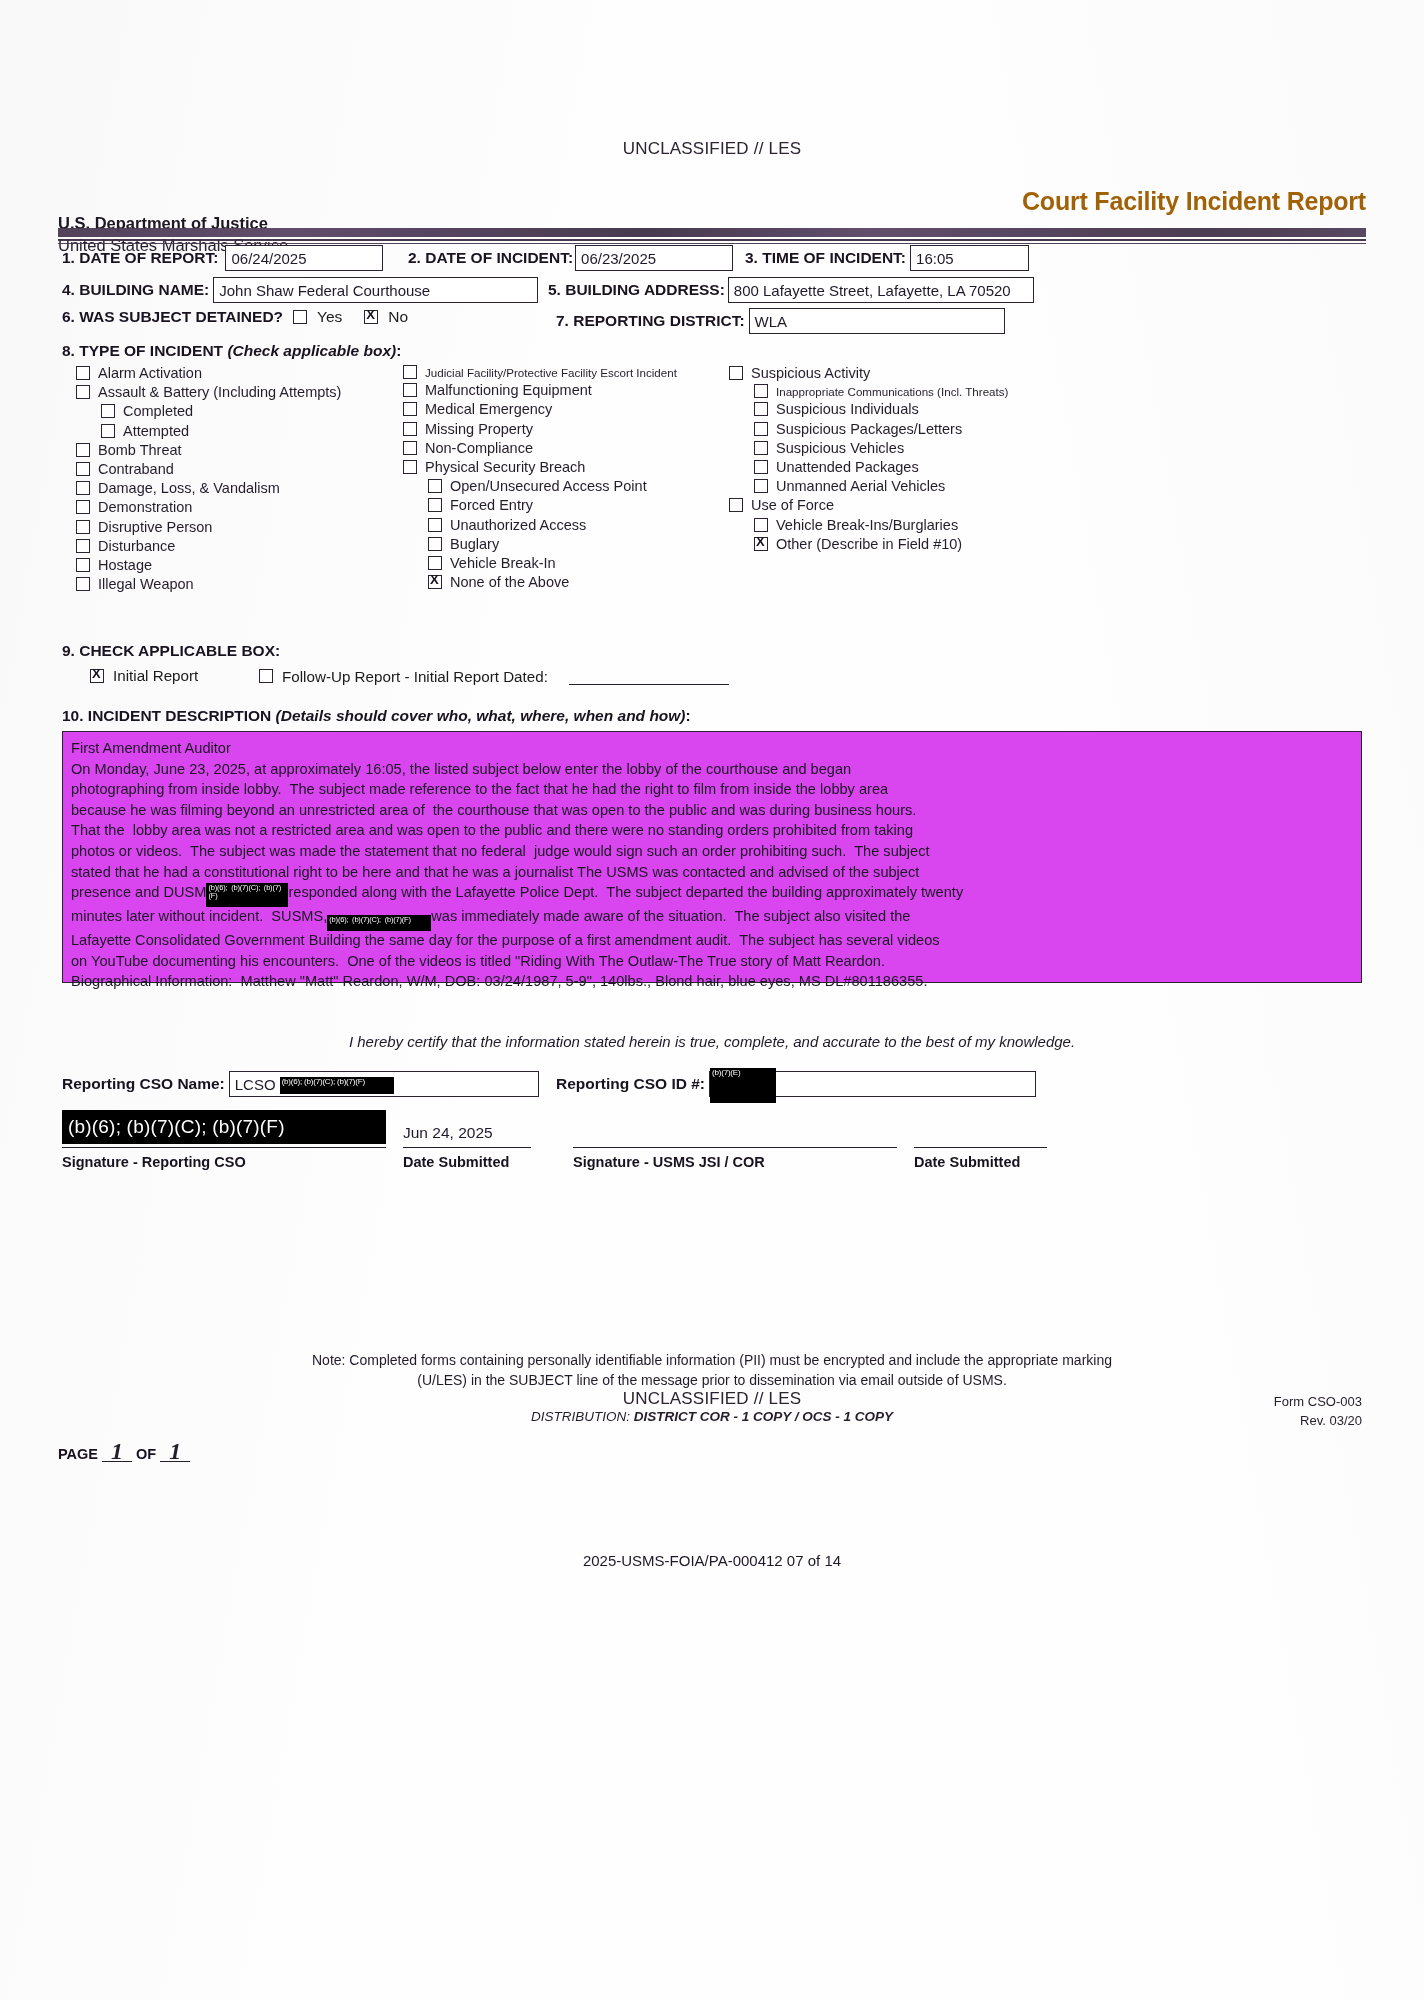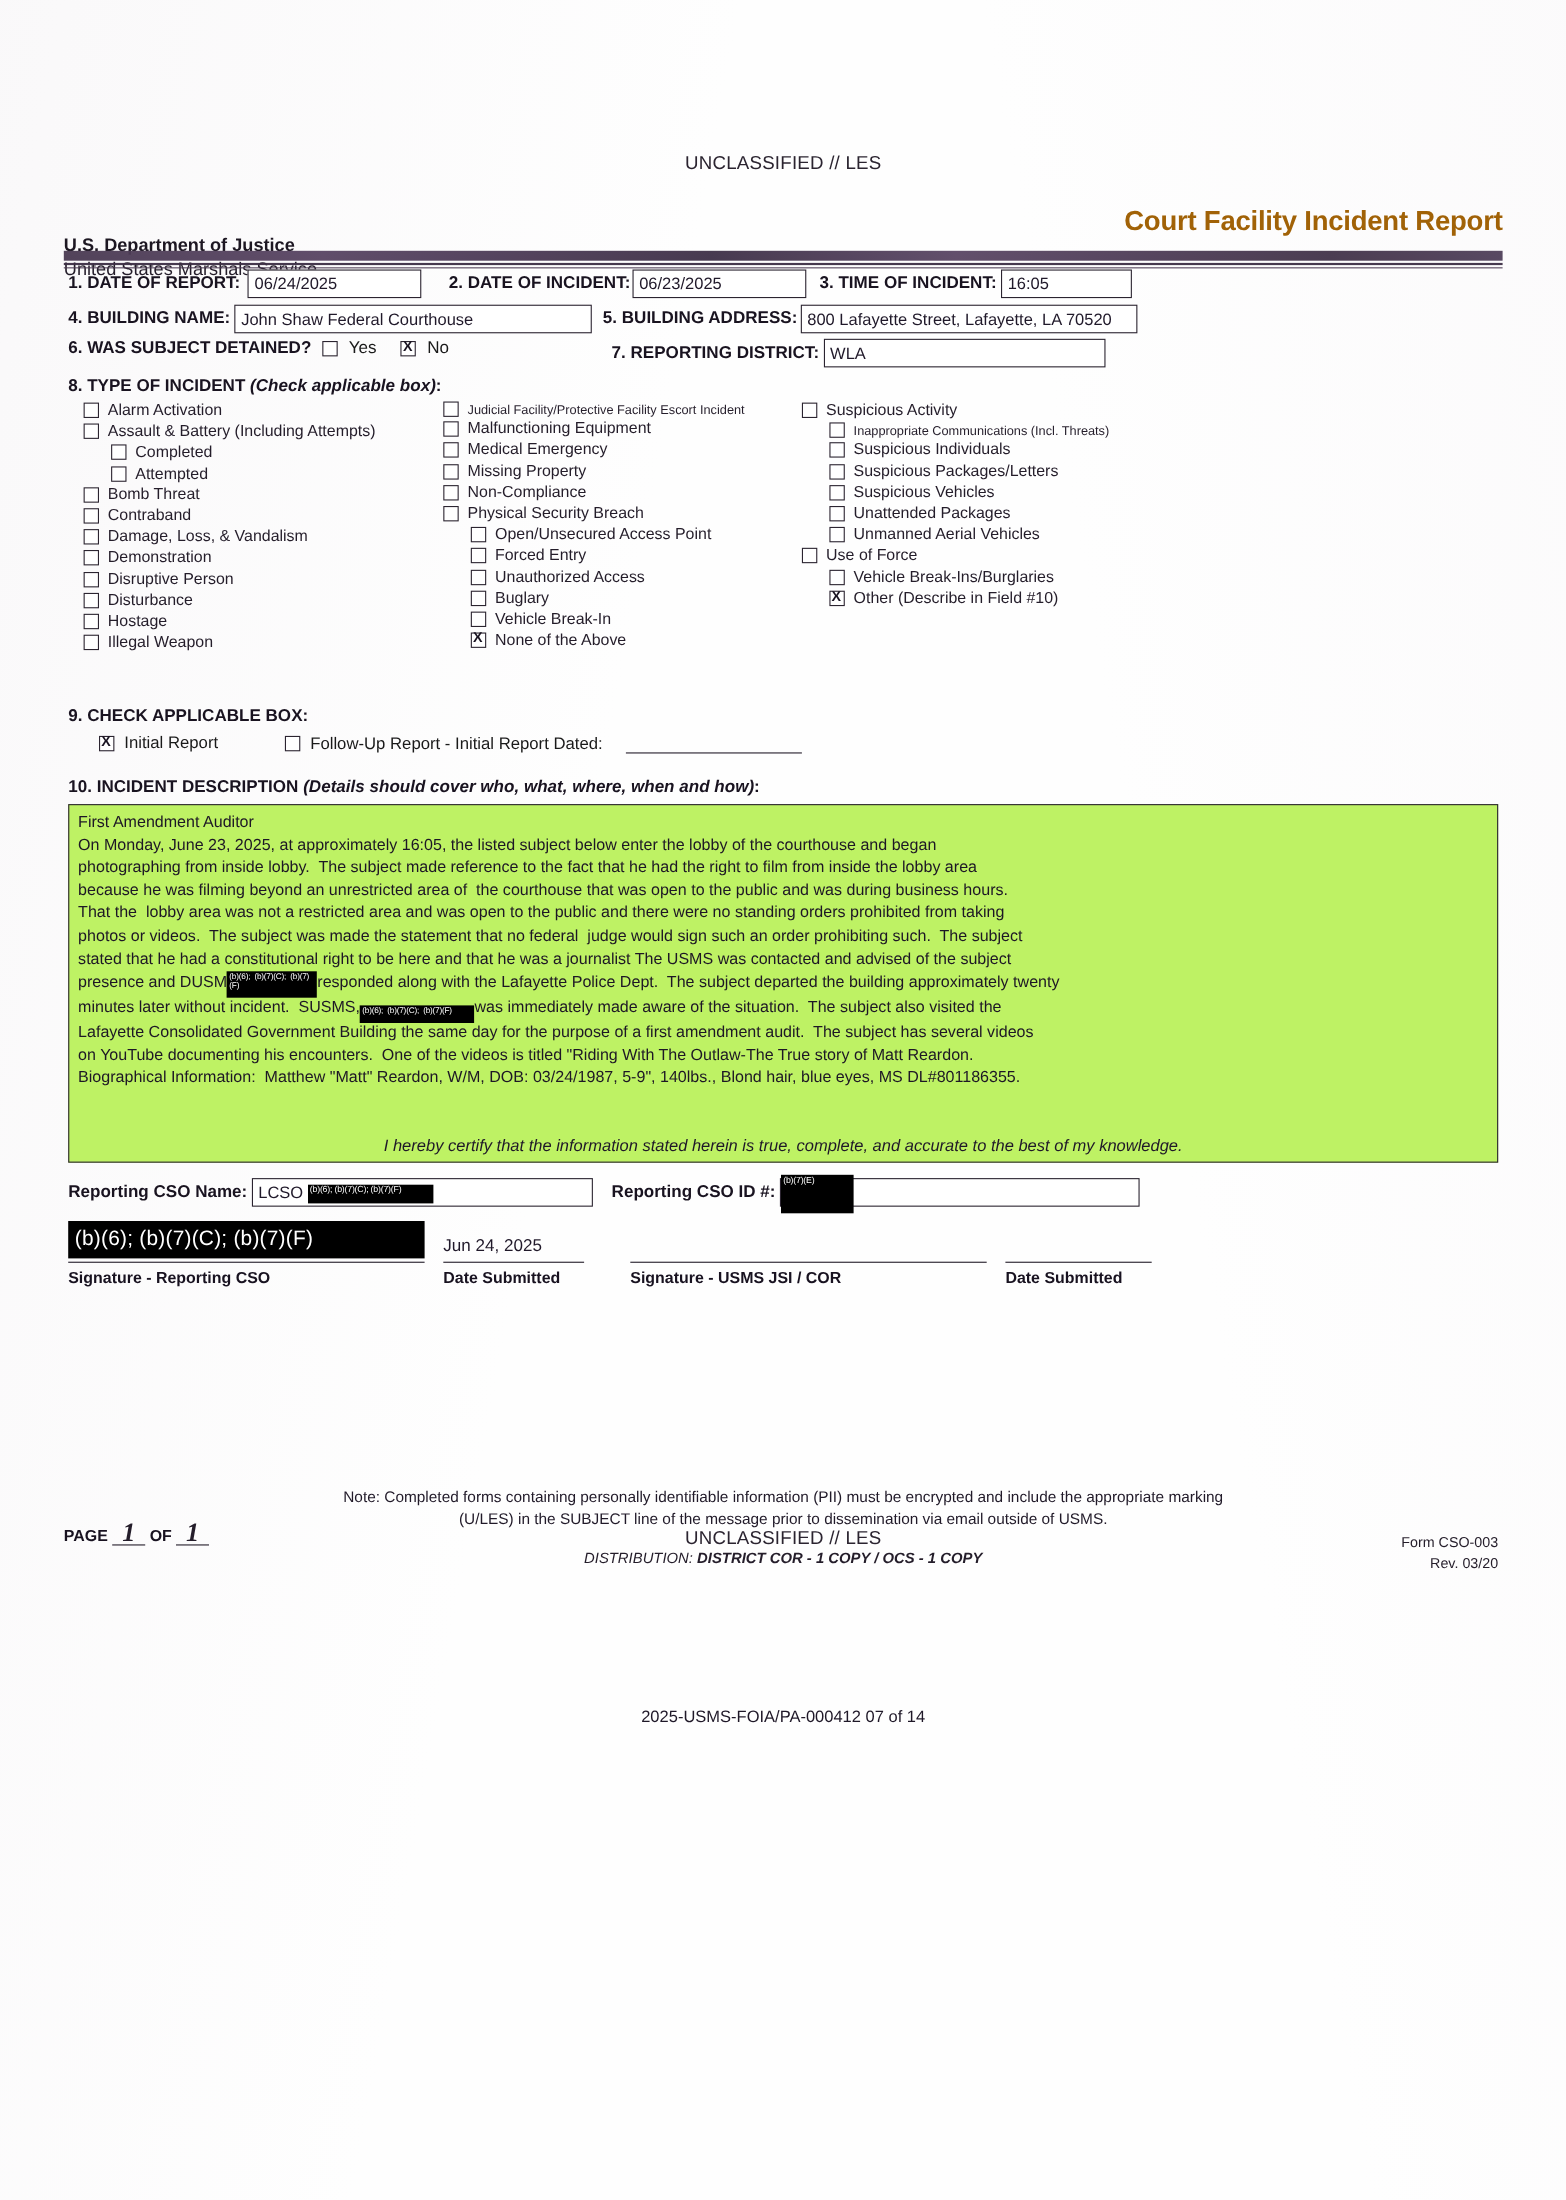--- a/index.html
+++ b/index.html
@@ -46,21 +46,21 @@
   .cbrow span{font-size:14.5px;color:#241d2a;white-space:nowrap;}
   .cbrow.sub{padding-left:25px;}
   .cbrow.small span{font-size:11.6px;}
 
   .grid{position:absolute;top:365px;left:0;right:0;}
   .col{position:absolute;top:0;}
   #col1{left:76px;}
   #col2{left:403px;}
   #col3{left:729px;}
 
-  .descbox{position:absolute;left:62px;right:62px;top:731px;height:326px;border:1.5px solid #2b2430;background:#bef264;
+  .descbox{position:absolute;left:62px;right:62px;top:731px;height:252px;border:1.5px solid #2b2430;background:#d946ef;
      padding:6px 8px 0 8px;box-sizing:border-box;}
   .desc-text{font-size:14.6px;line-height:20.6px;color:#1d1725;white-space:pre-wrap;}
   .redact{display:inline-block;background:#000;color:#fff;font-size:7.5px;vertical-align:baseline;
      line-height:8px;padding:1px 2px 7px 2px;letter-spacing:-.2px;position:relative;top:1px;}
 
   .certify{position:absolute;left:0;right:0;top:1033px;text-align:center;font-size:15px;font-style:italic;color:#1f1828;}
 
   .sigline{position:absolute;border-bottom:1.7px solid #241d2a;}
   .sigcap{position:absolute;font-size:14.5px;font-weight:bold;color:#181220;}
 
@@ -341,21 +341,21 @@
   <div class="note" style="top:1370px;">(U/LES) in the SUBJECT line of the message prior to dissemination via email outside of USMS.</div>
   <div class="classification" style="top:1389px;">UNCLASSIFIED // LES</div>
   <div class="distrib" style="top:1409px;">
     <span>DISTRIBUTION:</span>
     <b>DISTRICT COR - 1 COPY / OCS - 1 COPY</b>
   </div>
   <div class="formno" style="top:1392px;">
     <div>Form CSO-003</div>
     <div>Rev. 03/20</div>
   </div>
-  <div class="pagemark" style="top:1385px;">
+  <div class="pagemark" style="top:1442px;">
     <span>PAGE</span>
     <span class="ul hw">1</span>
     <span>OF</span>
     <span class="ul hw">1</span>
   </div>
 
   <div class="foia" style="top:1552px;">2025-USMS-FOIA/PA-000412 07 of 14</div>
 </div>
 
 </body></html>

